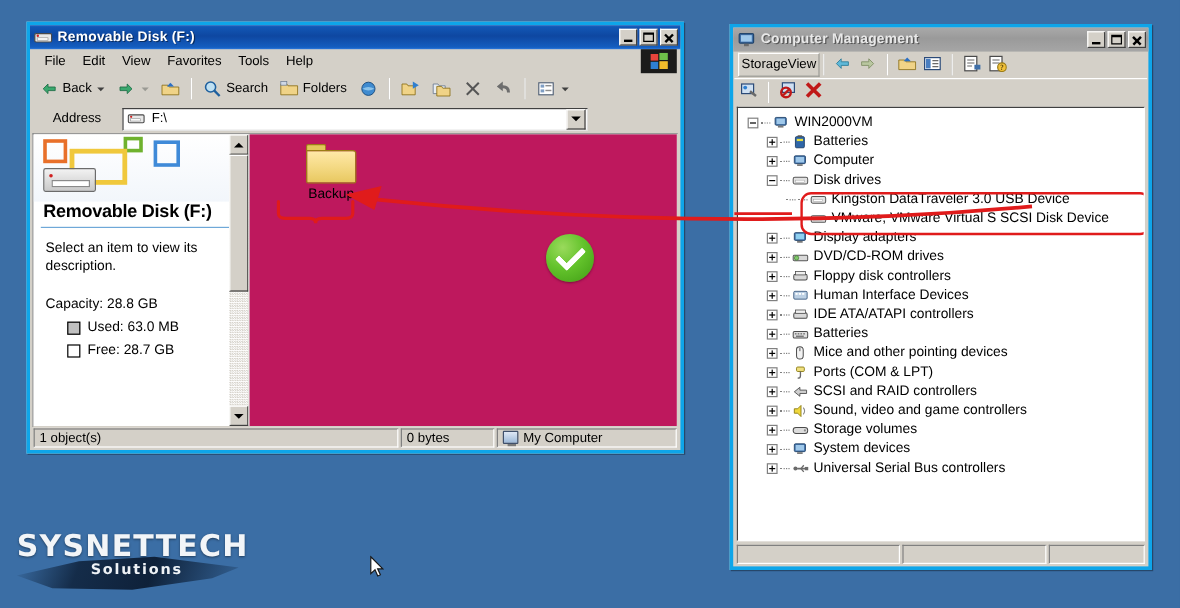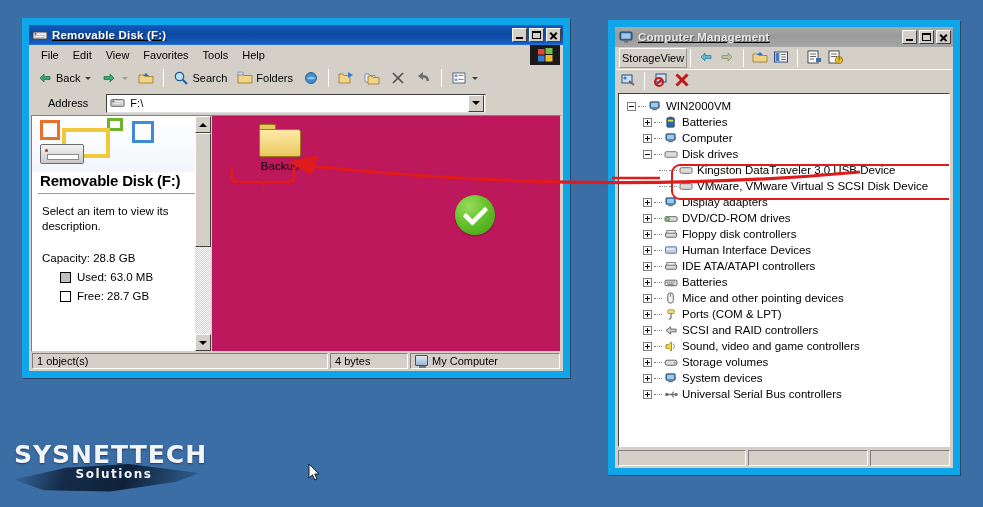--- a/index.html
+++ b/index.html
@@ -9,23 +9,22 @@
     background: #3b6ea5;
     font-family: "Liberation Sans", sans-serif;
     font-size: 11px;
     overflow: hidden;
     position: relative;
   }
   
   .win {
     position: absolute;
     background: #d4d0c8;
-    border: 7px solid #0ea5e9;
+    border: 3px solid #0ea5e9;
     box-shadow: 1px 1px 0 rgba(0,0,0,.35);
-    text-decoration: underline;
   }
   .titlebar {
     height: 20px;
     display: flex; align-items: center;
     padding: 0 2px 0 3px;
     color: #fff;
     font-weight: bold;
     font-size: 11.5px;
     letter-spacing: .2px;
   }
@@ -338,21 +337,21 @@
             <span class="tab"></span>
               <span class="bdy"></span>
           </div>
           <div class="fname">Backup</div>
         </div>
       </div>
     </div>
 
     <div class="statusbar">
       <span class="sb-pane sb-1">1 object(s)</span>
-      <span class="sb-pane sb-2">4 bytes</span>
+      <span class="sb-pane sb-2">0 bytes</span>
       <span class="sb-pane sb-3">
         <span class="mon-ico"></span>
         <span>My Computer</span>
       </span>
     </div>
   </div>
 </div>
 
 <div class="win" id="cmgmt">
   <div class="titlebar inactive">

